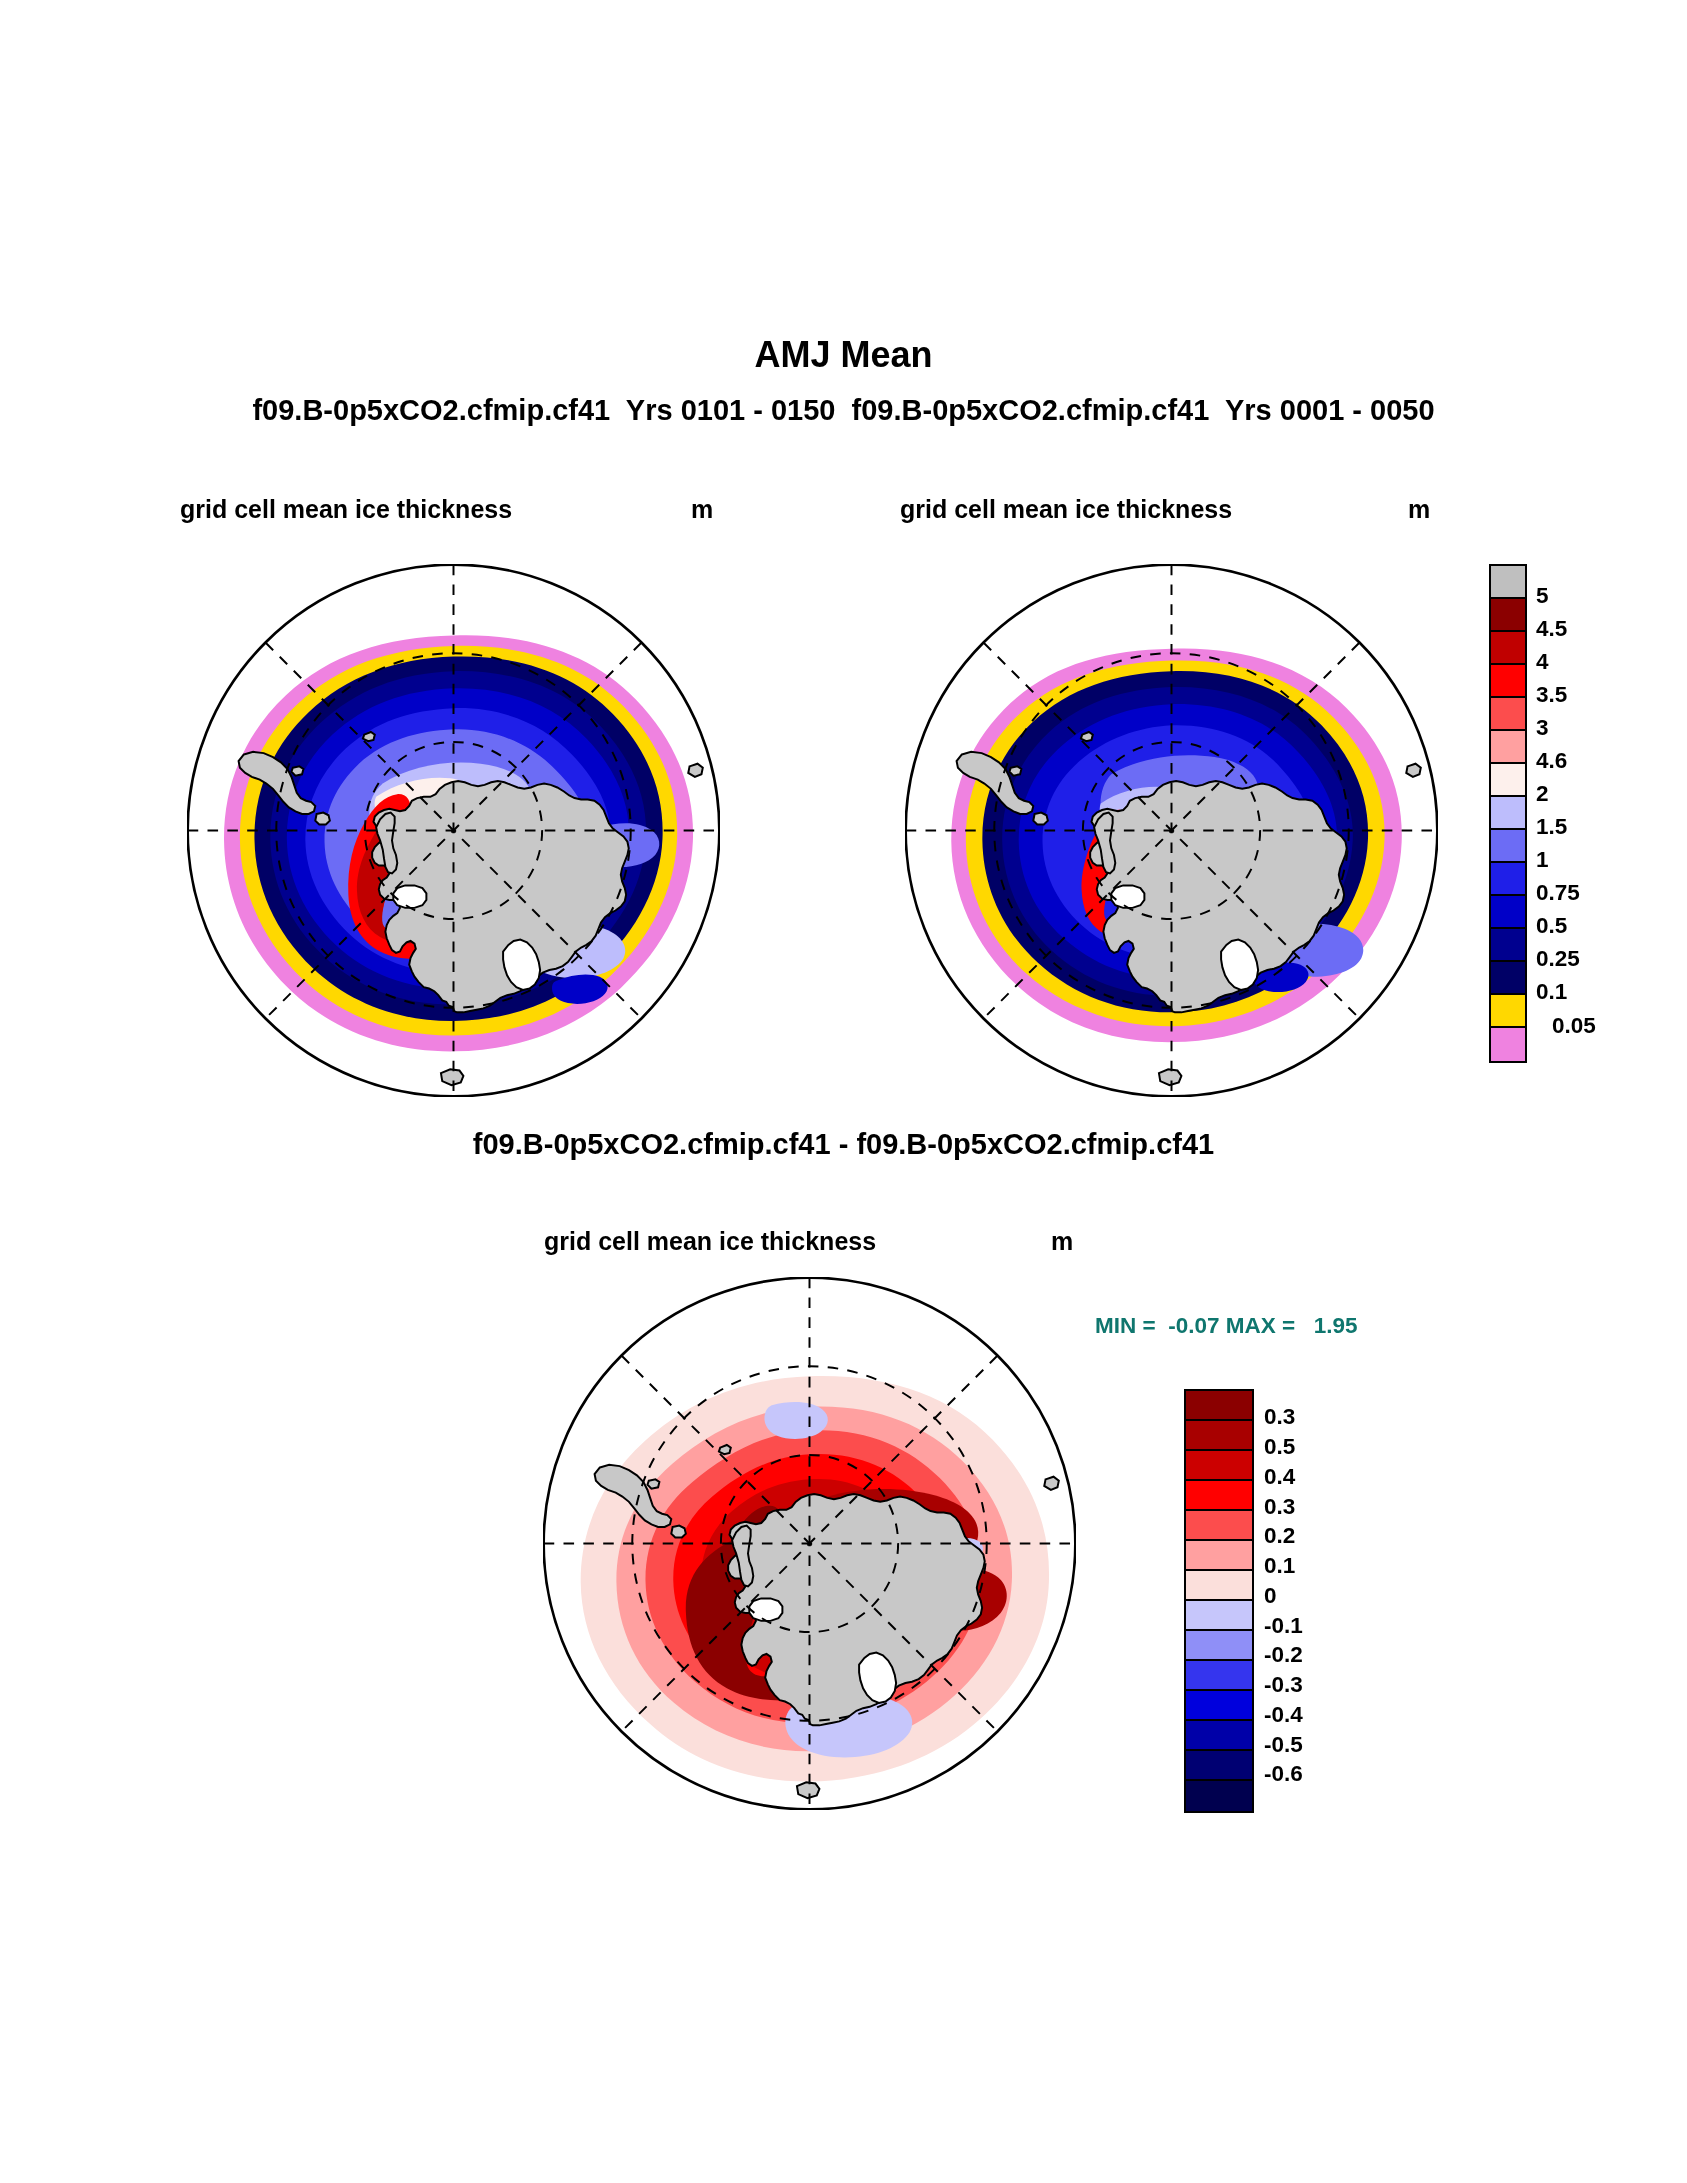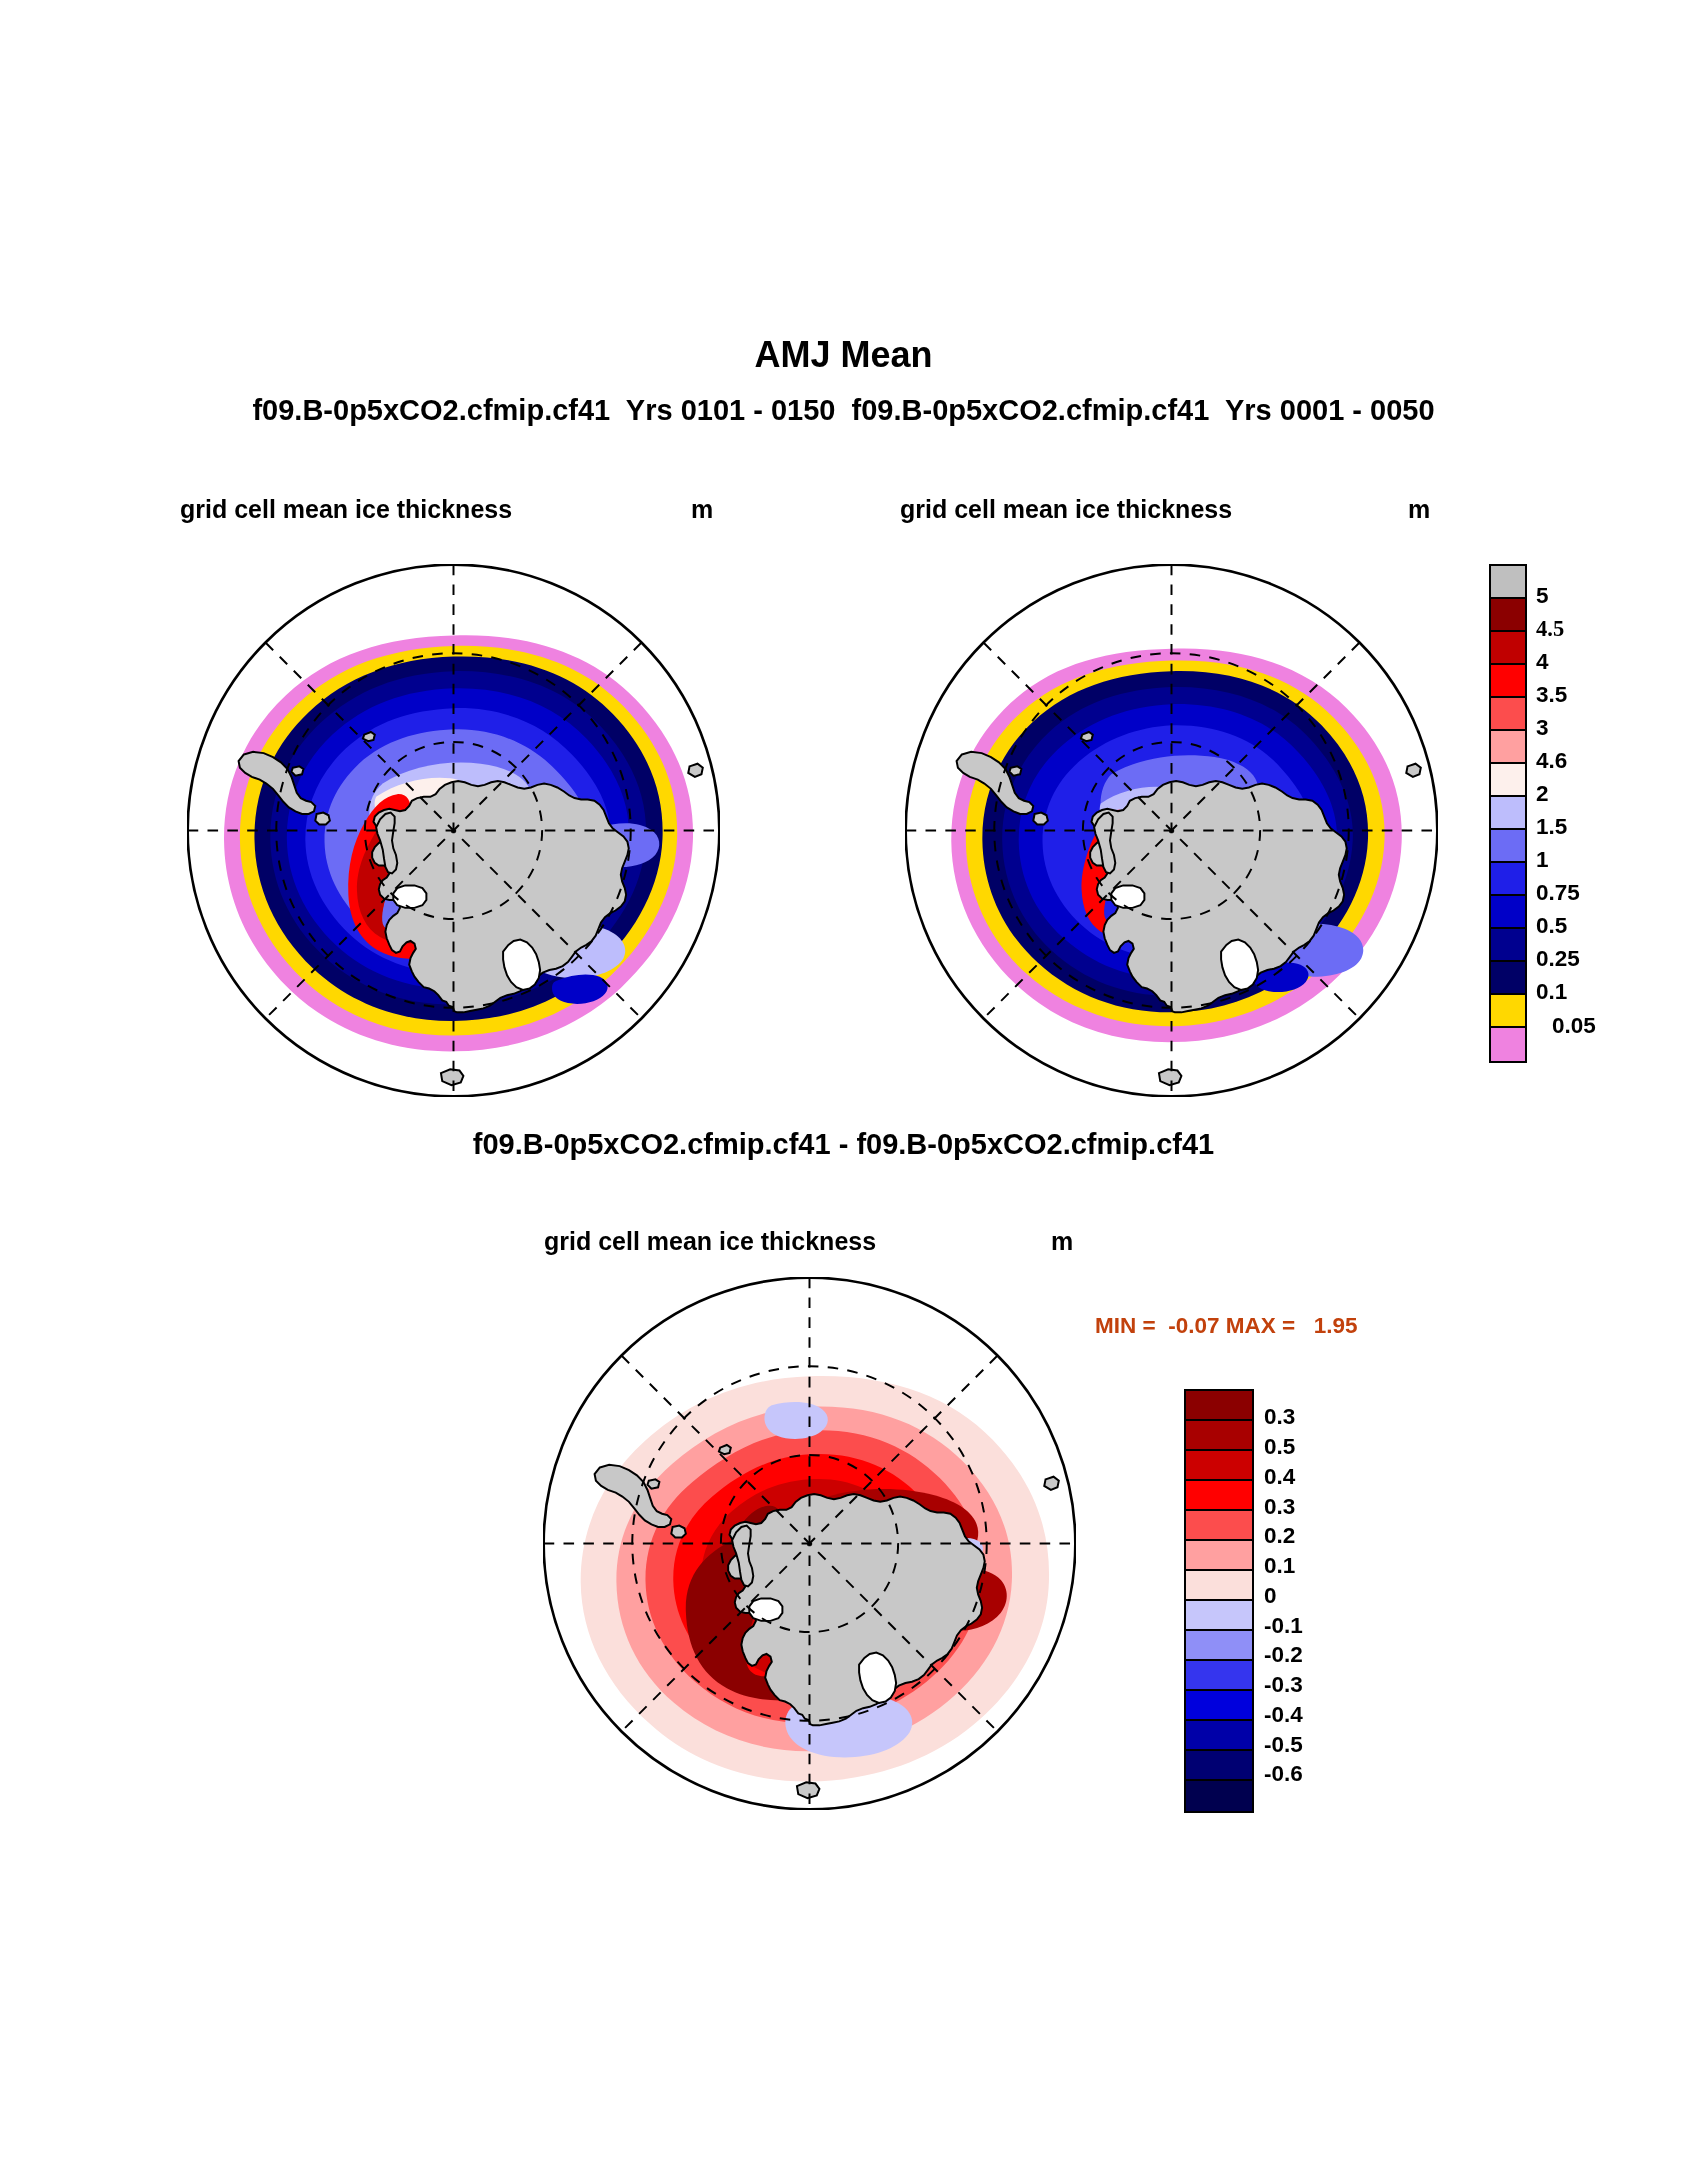--- a/index.html
+++ b/index.html
@@ -36,21 +36,21 @@
 
   #cap-left   {left:180px; top:495px;}
   #units-left {left:691px;top:495px;}
   #cap-right  {left:900px;top:495px;}
   #units-right{left:1408px;top:495px;}
   #cap-diff   {left:544px; top:1227px;}
   #units-diff {left:1051px;top:1227px;}
 
   #minmax{
     left:1095px;top:1313px;
-    font-size:22.5px;font-weight:bold;color:#c2410c;white-space:pre;
+    font-size:22.5px;font-weight:bold;color:#0f766e;white-space:pre;
   }
 
   
   .cbar{border:2px solid #000;box-sizing:content-box;}
   .cbar .seg{width:100%;border-bottom:2px solid #000;box-sizing:border-box;}
   .cbar .seg:last-child{border-bottom:none;}
   .cbar-labels{position:absolute;}
   .cbar-labels .lab{
     position:absolute;font-size:22.5px;font-weight:bold;color:#000;
     white-space:nowrap;
@@ -355,21 +355,21 @@
     <div class="seg" style="height: 33px; background: rgb(108, 108, 245);"></div>
     <div class="seg" style="height: 33px; background: rgb(31, 31, 232);"></div>
     <div class="seg" style="height: 33px; background: rgb(0, 0, 200);"></div>
     <div class="seg" style="height: 33px; background: rgb(0, 0, 143);"></div>
     <div class="seg" style="height: 33px; background: rgb(0, 0, 102);"></div>
     <div class="seg" style="height: 33px; background: rgb(255, 216, 0);"></div>
     <div class="seg" style="height: 33px; background: rgb(239, 130, 224);"></div>
   </div>
 <div class="abs cbar-labels" id="cbar-main-labels">
     <div class="lab" style="top: 18.5px;">5</div>
-    <div class="lab" style="top: 52px; font-family: Liberation Serif, serif;">4.5</div>
+    <div class="lab" style="top: 52px;">4.5</div>
     <div class="lab" style="top: 85px;">4</div>
     <div class="lab" style="top: 118px;">3.5</div>
     <div class="lab" style="top: 151px;">3</div>
     <div class="lab" style="top: 184px;">4.6</div>
     <div class="lab" style="top: 217px;">2</div>
     <div class="lab" style="top: 250px;">1.5</div>
     <div class="lab" style="top: 283px;">1</div>
     <div class="lab" style="top: 316px;">0.75</div>
     <div class="lab" style="top: 349px;">0.5</div>
     <div class="lab" style="top: 382px;">0.25</div>

